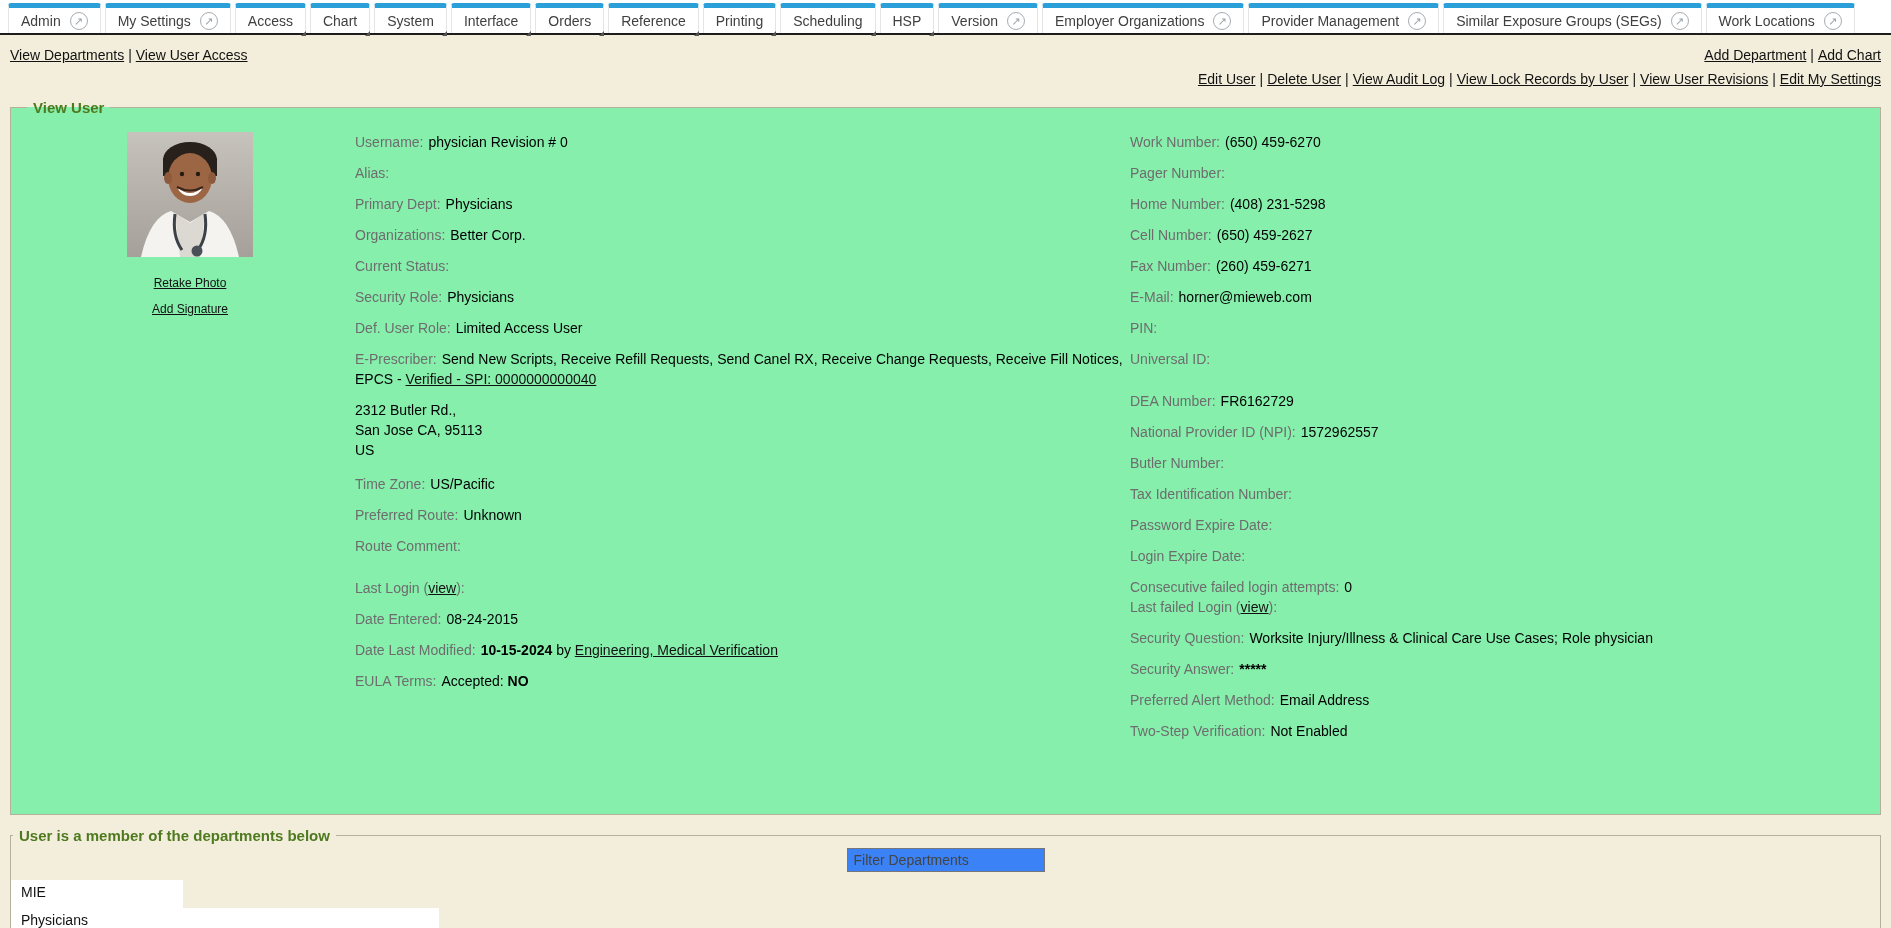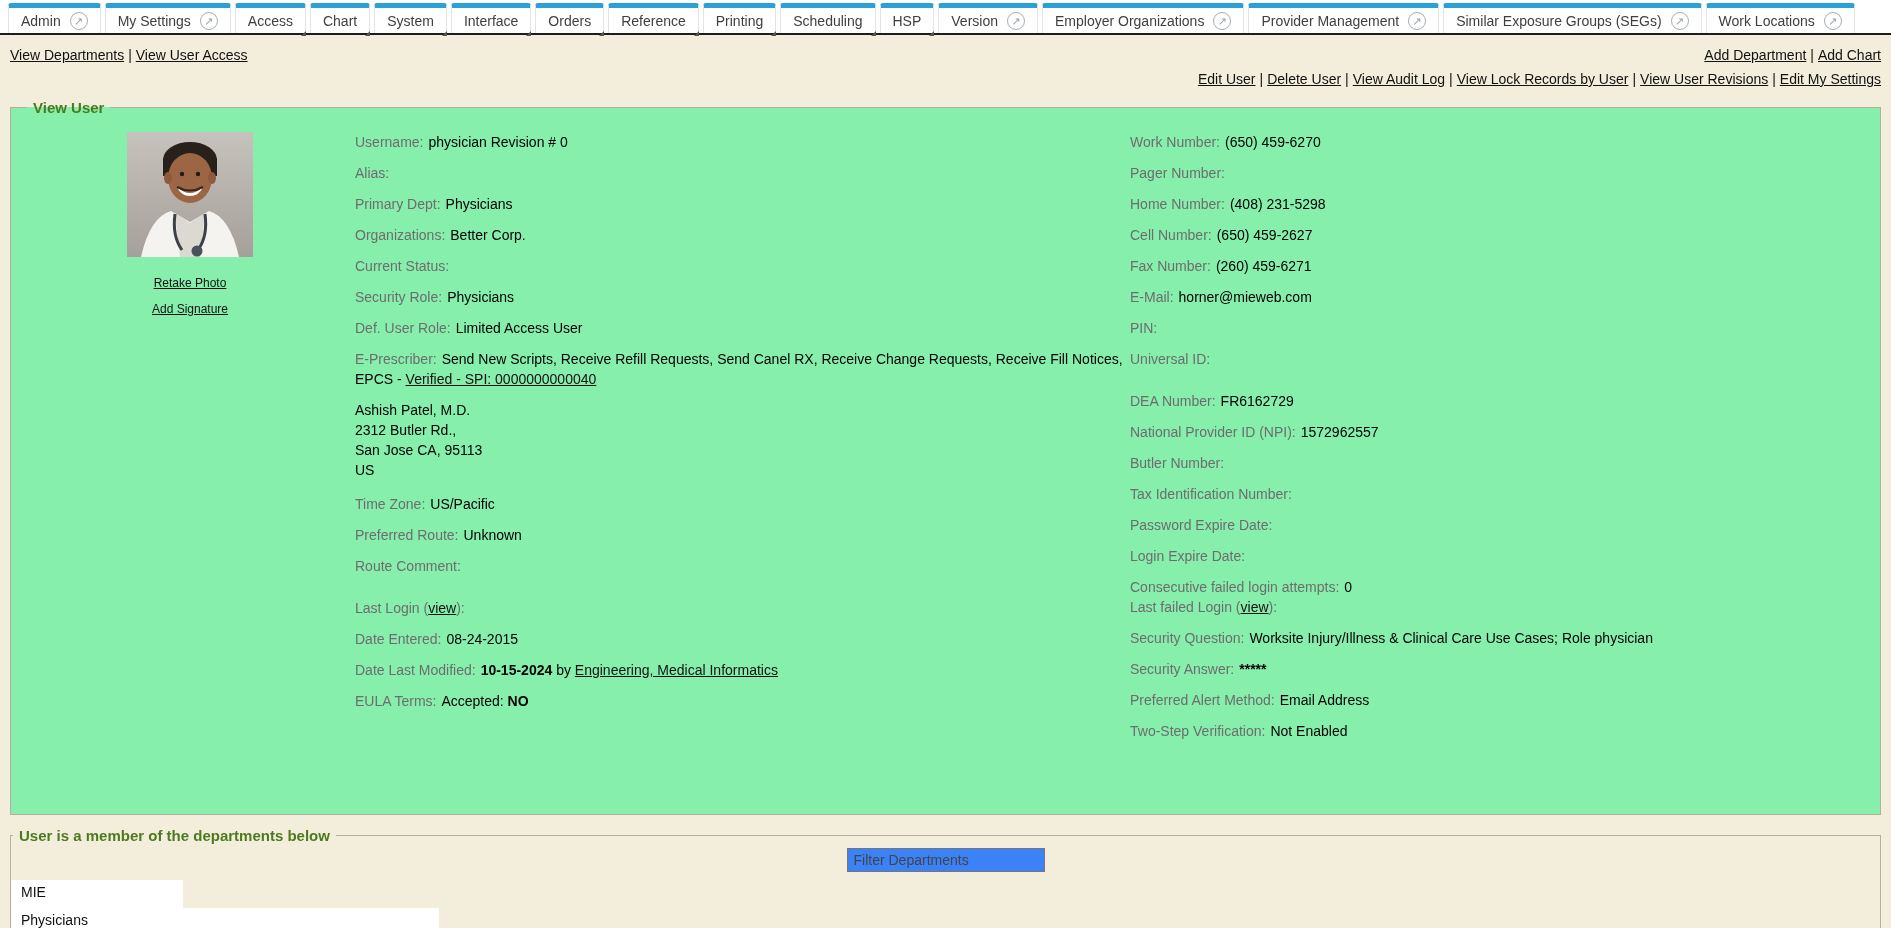--- a/index.html
+++ b/index.html
@@ -173,31 +173,30 @@
       <div class="left-col">
         <div class="row"><span class="lbl">Username:</span><span class="val">physician Revision # 0</span></div>
         <div class="row"><span class="lbl">Alias:</span><span class="val"></span></div>
         <div class="row"><span class="lbl">Primary Dept:</span><span class="val">Physicians</span></div>
         <div class="row"><span class="lbl">Organizations:</span><span class="val">Better Corp.</span></div>
         <div class="row"><span class="lbl">Current Status:</span><span class="val"></span></div>
         <div class="row"><span class="lbl">Security Role:</span><span class="val">Physicians</span></div>
         <div class="row"><span class="lbl">Def. User Role:</span><span class="val">Limited Access User</span></div>
         <div class="row"><span class="lbl">E-Prescriber:</span><span class="val">Send New Scripts, Receive Refill Requests, Send Canel RX, Receive Change Requests, Receive Fill Notices, EPCS - </span><a class="lnk">Verified - SPI: 0000000000040</a></div>
         <div class="addr">
-          <div>Ashish Patel, M.D.</div>
           <div>2312 Butler Rd.,</div>
           <div>San Jose CA, 95113</div>
           <div>US</div>
         </div>
         <div class="row gap"><span class="lbl">Time Zone:</span><span class="val">US/Pacific</span></div>
         <div class="row"><span class="lbl">Preferred Route:</span><span class="val">Unknown</span></div>
         <div class="row"><span class="lbl">Route Comment:</span><span class="val"></span></div>
         <div class="row gap2"><span class="lbl">Last Login (</span><a class="lnk">view</a><span class="lbl">):</span></div>
         <div class="row"><span class="lbl">Date Entered:</span><span class="val">08-24-2015</span></div>
-        <div class="row"><span class="lbl">Date Last Modified:</span><span class="val b">10-15-2024</span><span> by </span><a class="lnk">Engineering, Medical Informatics</a></div>
+        <div class="row"><span class="lbl">Date Last Modified:</span><span class="val b">10-15-2024</span><span> by </span><a class="lnk">Engineering, Medical Verification</a></div>
         <div class="row"><span class="lbl">EULA Terms:</span><span class="val">Accepted: </span><span class="b">NO</span></div>
       </div>
 
       <div class="right-col">
         <div class="row"><span class="lbl">Work Number:</span><span class="val">(650) 459-6270</span></div>
         <div class="row"><span class="lbl">Pager Number:</span><span class="val"></span></div>
         <div class="row"><span class="lbl">Home Number:</span><span class="val">(408) 231-5298</span></div>
         <div class="row"><span class="lbl">Cell Number:</span><span class="val">(650) 459-2627</span></div>
         <div class="row"><span class="lbl">Fax Number:</span><span class="val">(260) 459-6271</span></div>
         <div class="row"><span class="lbl">E-Mail:</span><span class="val">horner@mieweb.com</span></div>

